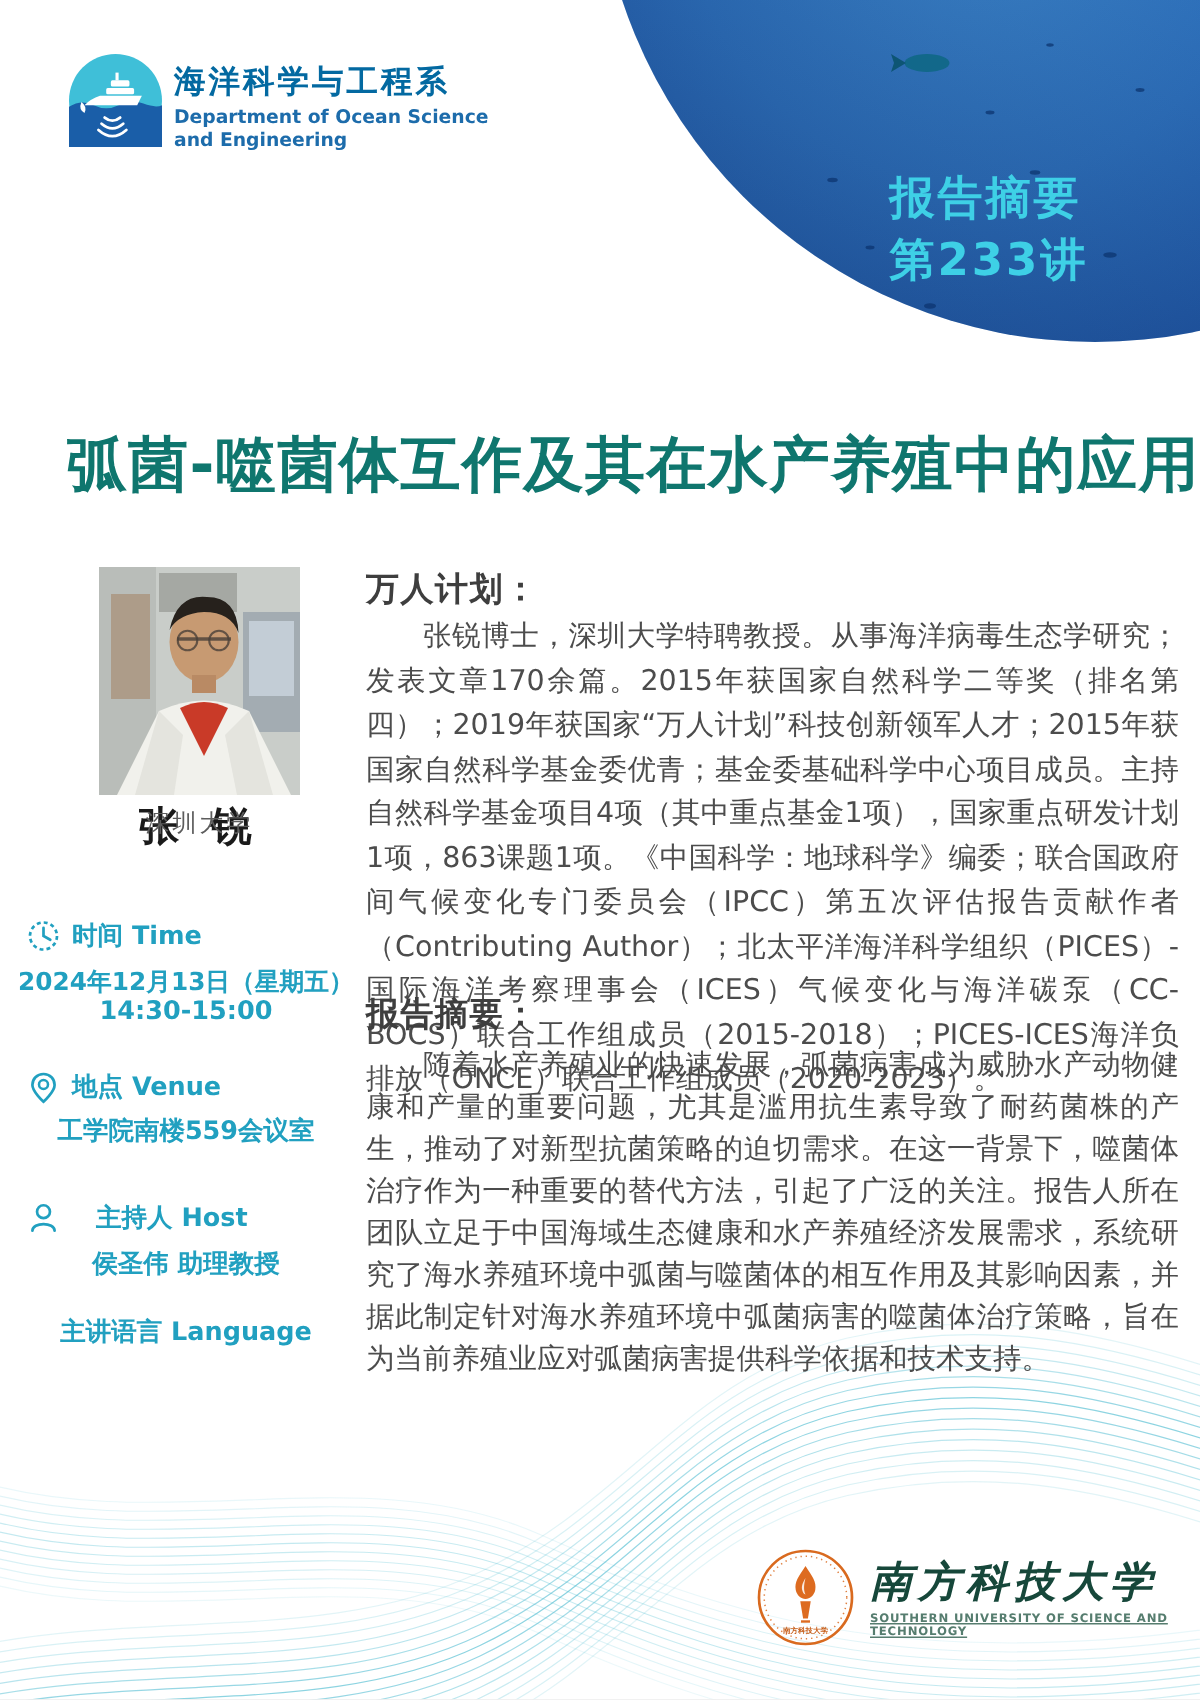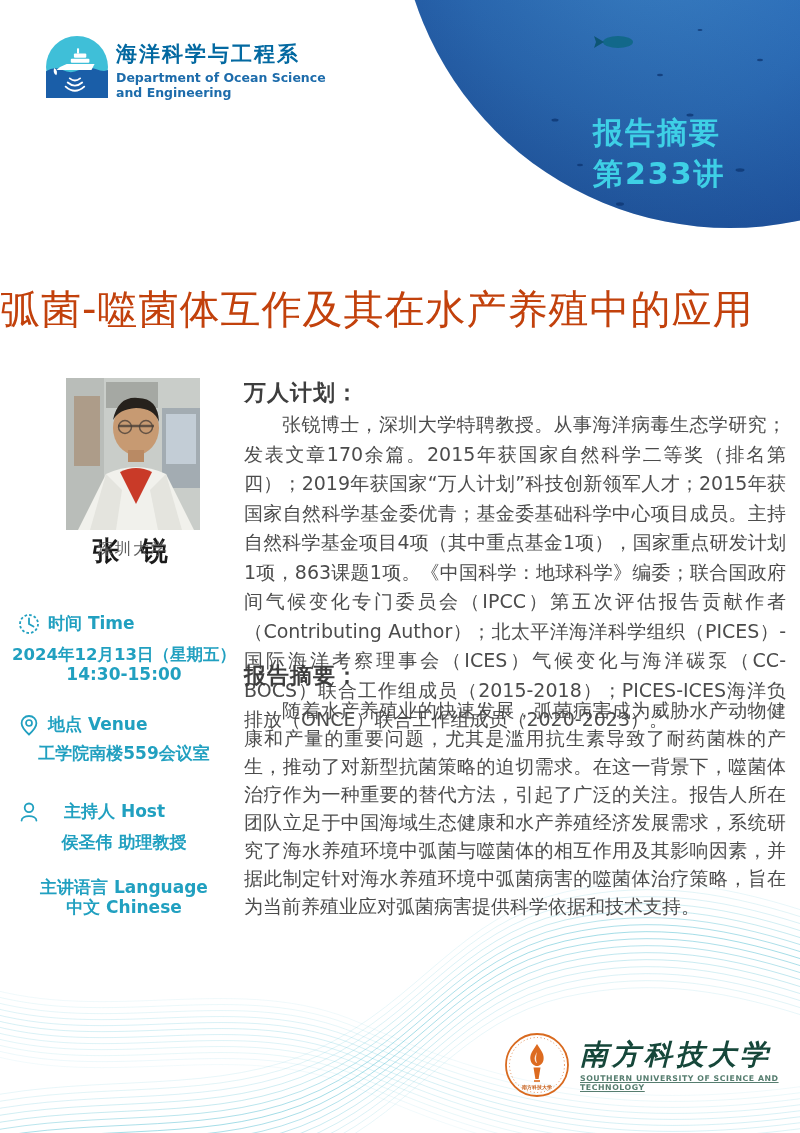--- a/index.html
+++ b/index.html
@@ -17,22 +17,22 @@
   
   .hero-circle{
     position:absolute;left:398px;top:-436px;width:664px;height:664px;border-radius:50%;
     background:radial-gradient(circle at 38% 55%, #3b82c6 0%, #2d6fba 35%, #1d52a2 70%, #163f8e 100%);
     overflow:hidden;z-index:1;
   }
   .hero-rays{position:absolute;inset:0;background:linear-gradient(205deg, rgba(255,255,255,0.14) 0%, rgba(255,255,255,0.04) 30%, rgba(0,0,0,0) 55%, rgba(6,20,60,0.25) 100%);}
   .hero-text{position:absolute;left:593px;top:112px;z-index:2;color:#3ed0e6;font-weight:bold;font-size:30px;line-height:41px;letter-spacing:2px;}
   
   .main-title{
-    position:absolute;left:0;top:282px;width:800px;text-align:left;
-    font-size:40px;font-weight:400;color:#c2410c;letter-spacing:1px;z-index:3;
+    position:absolute;left:0;top:282px;width:800px;text-align:right;
+    font-size:40px;font-weight:700;color:#0f766e;letter-spacing:1px;z-index:3;
   }
   
   .photo{position:absolute;left:66px;top:378px;width:134px;height:152px;z-index:3;}
   .speaker-name{position:absolute;left:26px;top:533px;width:214px;text-align:center;font-size:27px;font-weight:900;color:#1a1a1a;letter-spacing:6px;z-index:3;}
   .speaker-affil{position:absolute;left:26px;top:539px;width:214px;text-align:center;font-size:16px;color:#5c5c5c;letter-spacing:2px;z-index:3;}
   .info-label{position:absolute;left:18px;width:212px;display:flex;justify-content:flex-start;align-items:center;gap:8px;color:#21a0c0;font-size:17px;font-weight:bold;z-index:3;}
   .info-line{position:absolute;left:8px;width:232px;text-align:center;color:#21a0c0;font-weight:600;z-index:3;}
   .i-time{top:612px;} .i-date{top:644px;font-size:16.5px;} .i-range{top:664px;font-size:17px;}
   .i-venue{top:713px;} .i-venuev{top:742px;font-size:17px;}
   .i-host{top:800px;gap:24px;} .i-hostv{top:831px;font-size:17px;}
@@ -160,21 +160,20 @@
   <div class="info-label i-host">
     <svg class="icon-teal" viewBox="0 0 22 22">
       <circle cx="11" cy="6.8" r="4.3" fill="none" stroke="#21a0c0" stroke-width="1.8"></circle>
       <path d="M3.6,19.5 C3.6,13.6 18.4,13.6 18.4,19.5" fill="none" stroke="#21a0c0" stroke-width="1.8" stroke-linecap="round"></path>
     </svg>
     <span>主持人 Host</span>
   </div>
   <div class="info-line i-hostv">侯圣伟 助理教授</div>
 
   <div class="info-line i-langl">主讲语言 Language</div>
-  <div class="info-line i-langv">中文 Chinese</div>
 
   <div class="sec-heading bio-heading">万人计划：</div>
   <div class="sec-body bio-body">张锐博士，深圳大学特聘教授。从事海洋病毒生态学研究；发表文章170余篇。2015年获国家自然科学二等奖（排名第四）；2019年获国家“万人计划”科技创新领军人才；2015年获国家自然科学基金委优青；基金委基础科学中心项目成员。主持自然科学基金项目4项（其中重点基金1项），国家重点研发计划1项，863课题1项。《中国科学：地球科学》编委；联合国政府间气候变化专门委员会（IPCC）第五次评估报告贡献作者（Contributing Author）；北太平洋海洋科学组织（PICES）-国际海洋考察理事会（ICES）气候变化与海洋碳泵（CC-BOCS）联合工作组成员（2015-2018）；PICES-ICES海洋负排放（ONCE）联合工作组成员（2020-2023）。</div>
 
   <div class="sec-heading abs-heading">报告摘要：</div>
   <div class="sec-body abs-body">随着水产养殖业的快速发展，弧菌病害成为威胁水产动物健康和产量的重要问题，尤其是滥用抗生素导致了耐药菌株的产生，推动了对新型抗菌策略的迫切需求。在这一背景下，噬菌体治疗作为一种重要的替代方法，引起了广泛的关注。报告人所在团队立足于中国海域生态健康和水产养殖经济发展需求，系统研究了海水养殖环境中弧菌与噬菌体的相互作用及其影响因素，并据此制定针对海水养殖环境中弧菌病害的噬菌体治疗策略，旨在为当前养殖业应对弧菌病害提供科学依据和技术支持。</div>
 
   <svg class="waves" viewBox="0 0 800 275" preserveAspectRatio="none">
     <defs>
       <path id="wA" d="M-20,240 C100,215 220,238 320,190 C420,142 460,58 565,34 C655,14 730,28 820,58" fill="none"></path>

